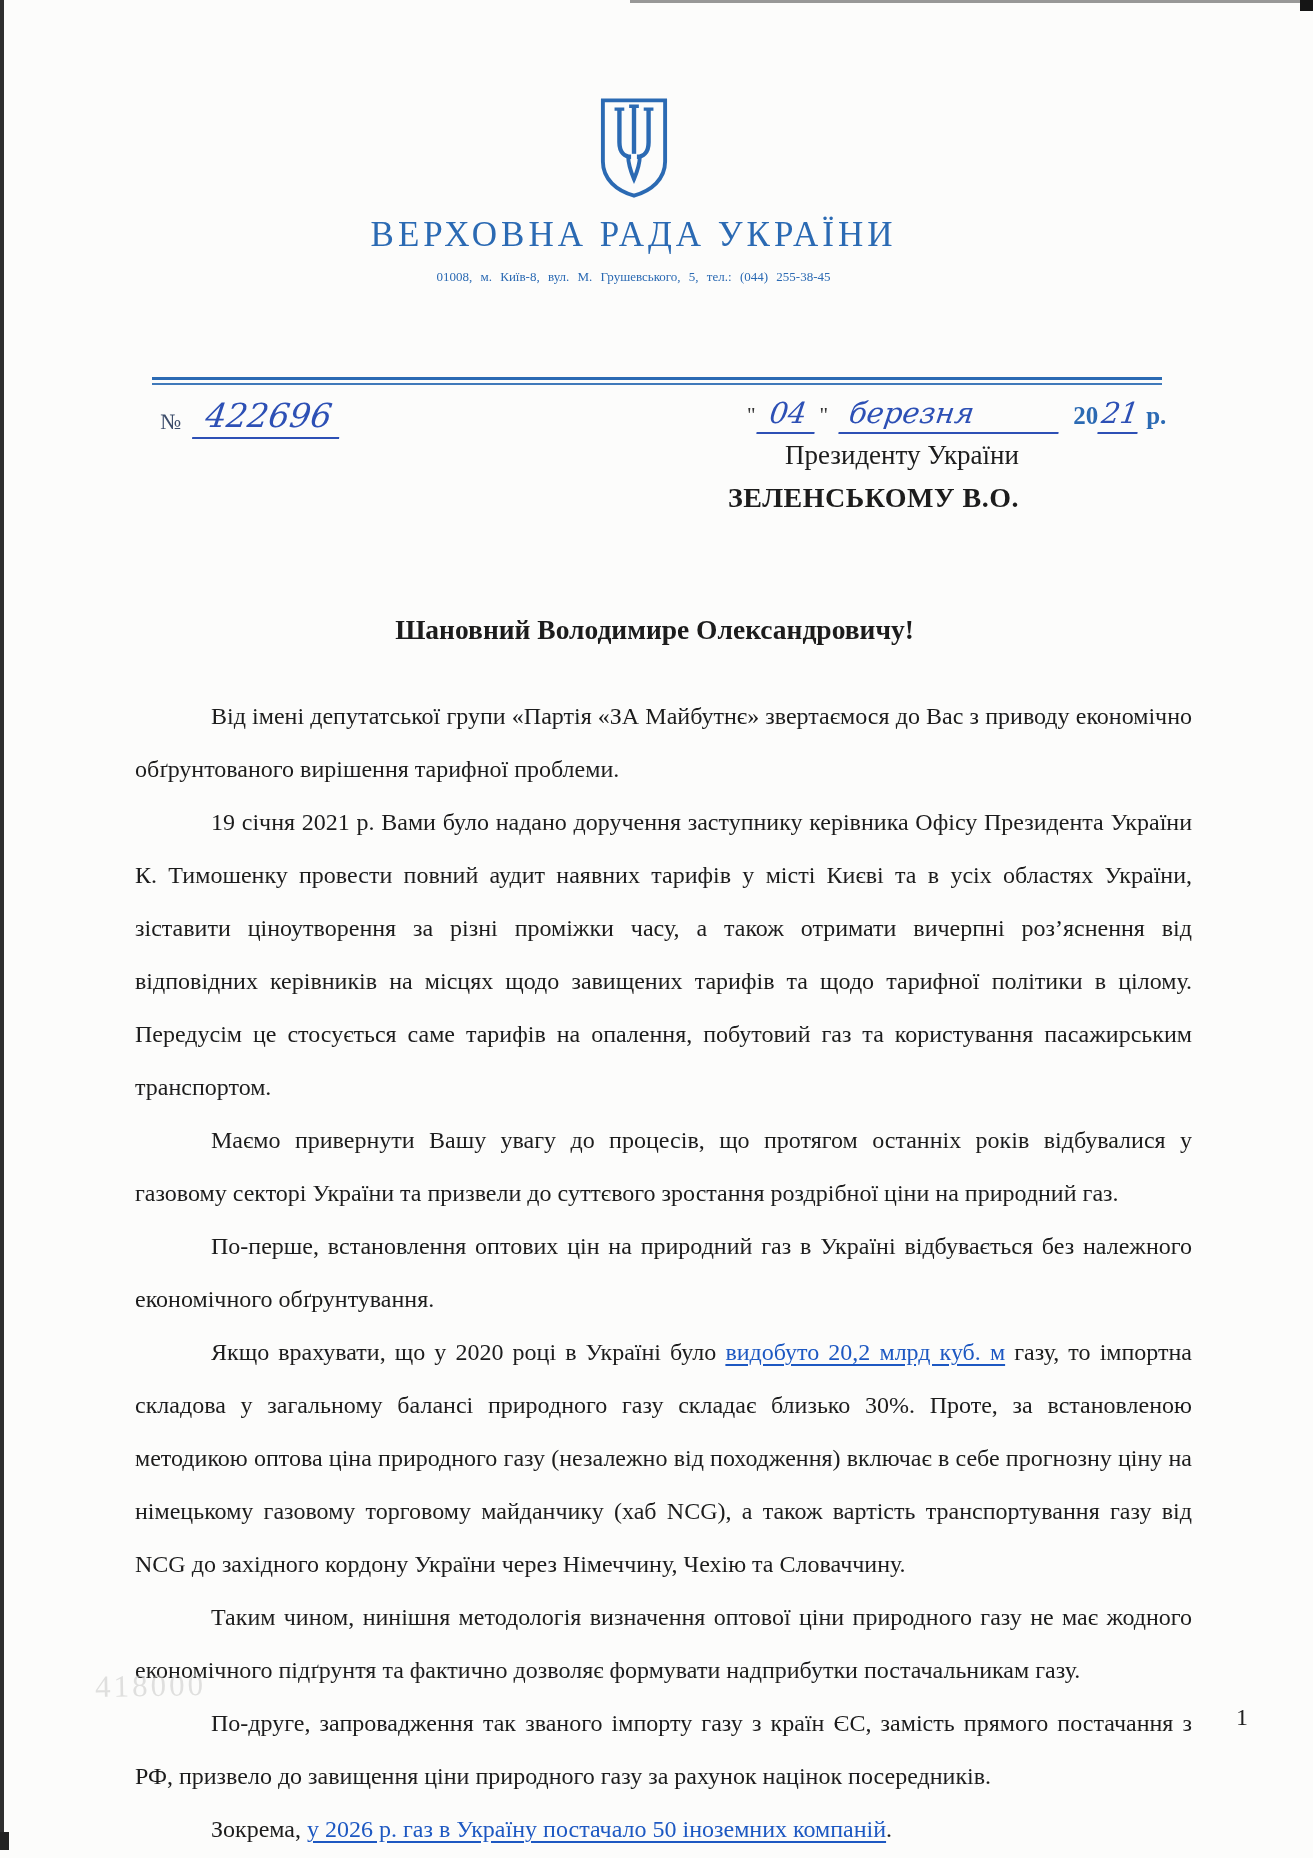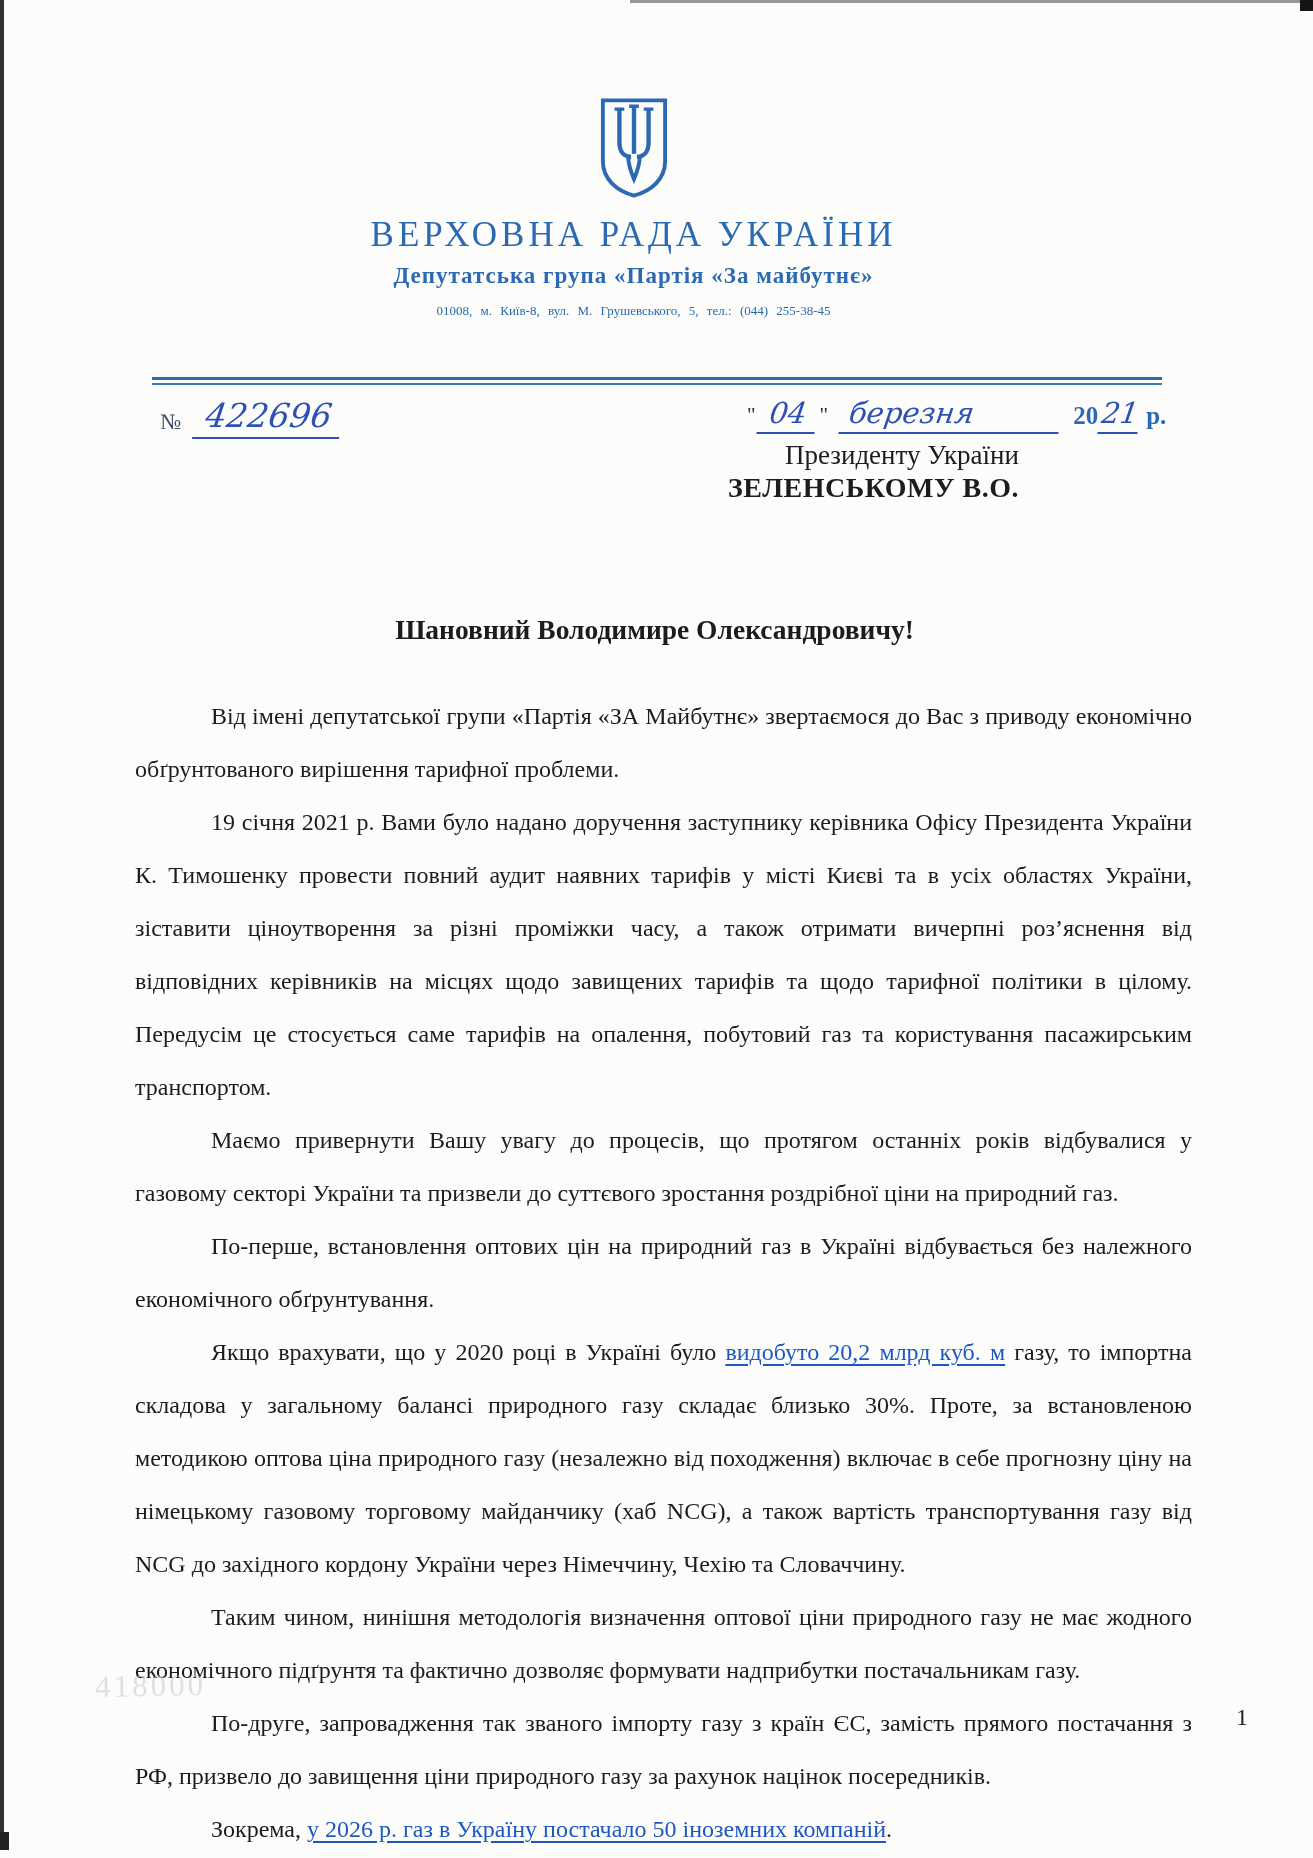--- a/index.html
+++ b/index.html
@@ -68,21 +68,21 @@
   .daterow .hand{font-size:29px;padding-bottom:2px;border-bottom:2px solid var(--hand);}
   .u-day{min-width:58px;text-align:center;}
   .u-month{min-width:212px;text-align:left;margin-left:10px;padding-left:8px;}
   .u-year{min-width:40px;text-align:center;}
   .printed-year{font-size:25px;font-weight:700;color:var(--accent);padding:0 2px 4px 12px;}
   .printed-suffix{font-size:25px;font-weight:700;color:var(--accent);padding:0 0 4px 6px;}
 
   
   .recipient{position:absolute;right:294px;top:440px;text-align:right;}
   .recipient-title{font-size:27px;}
-  .recipient-name{font-size:28px;font-weight:700;letter-spacing:.5px;margin-top:1px;}
+  .recipient-name{font-size:28px;font-weight:700;letter-spacing:.5px;margin-top:11px;}
 
   
   .salutation{
     position:absolute;left:0;right:4px;top:614px;text-align:center;
     font-size:27.5px;font-weight:700;
   }
   .letter-body{
     position:absolute;left:135px;top:690px;width:1057px;
     font-size:24px;line-height:53px;text-align:justify;
   }
@@ -110,21 +110,20 @@
       <svg viewBox="0 0 72 104" fill="none" xmlns="http://www.w3.org/2000/svg">
         <path d="M4,3 H68 V66 C68,84 54,96 36,101 C18,96 4,84 4,66 Z" stroke="#2b6ab3" stroke-width="4"></path>
         <path d="M21,12 V46 C21,57 27,61 33,61" stroke="#2b6ab3" stroke-width="4.5"></path>
         <path d="M51,12 V46 C51,57 45,61 39,61" stroke="#2b6ab3" stroke-width="4.5"></path>
         <path d="M36,9 V58" stroke="#2b6ab3" stroke-width="4.5"></path>
         <path d="M30,60 C30,70 33,77 36,84 C39,77 42,70 42,60" stroke="#2b6ab3" stroke-width="4"></path>
         <path d="M16,12 H26 M46,12 H56 M31,9 H41" stroke="#2b6ab3" stroke-width="3.5"></path>
       </svg>
     </div>
     <h1 class="org-name">ВЕРХОВНА РАДА УКРАЇНИ</h1>
-    <h2 class="group-name">Депутатська група «Партія «За майбутнє»</h2>
     <div class="org-address">01008, м. Київ-8, вул. М. Грушевського, 5, тел.: (044) 255-38-45</div>
   </header>
   <div class="rule">
     <div class="rule-a"></div>
     <div class="rule-b"></div>
   </div>
 
   <div class="refno">
     <span class="no-sign">№</span>
     <span class="hand">422696</span>

